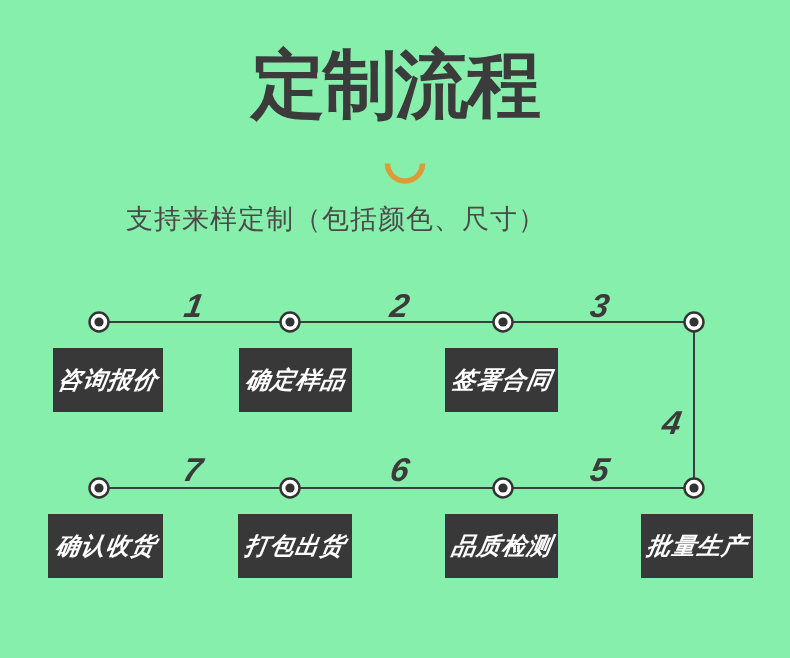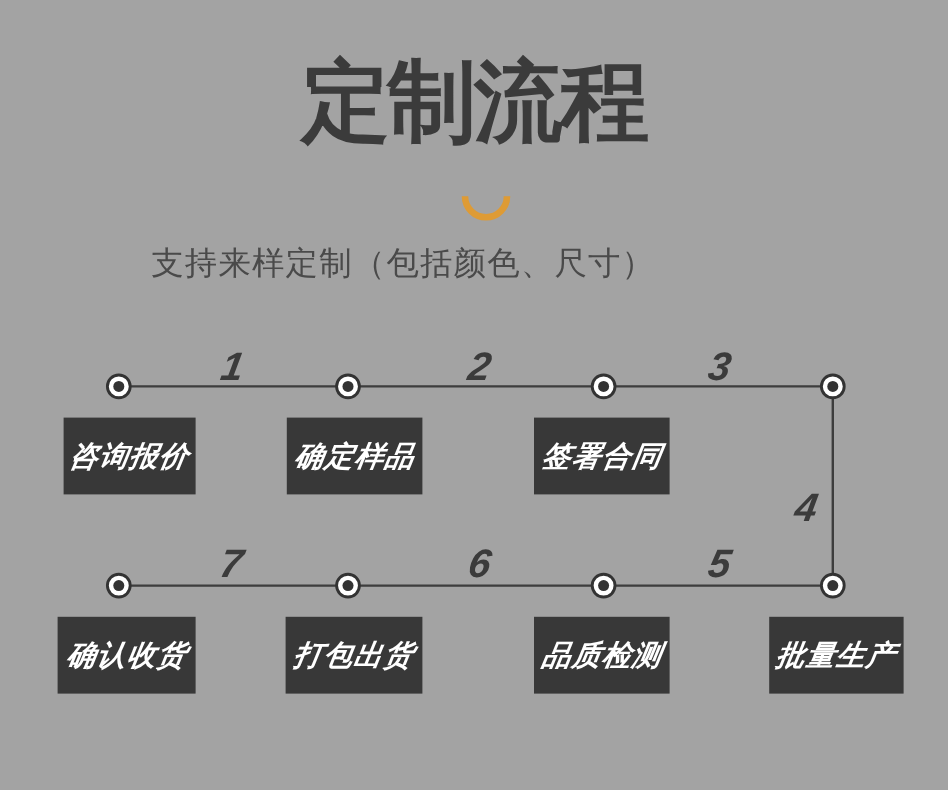--- a/index.html
+++ b/index.html
@@ -5,21 +5,21 @@
   html, body {
     margin: 0;
     padding: 0;
     background: #ffffff;
     font-family: "Liberation Sans", "DejaVu Sans", sans-serif;
   }
   .canvas {
     position: relative;
     width: 790px;
     height: 658px;
-    background: #a3a3a3;
+    background: #86efac;
     overflow: hidden;
   }
 
   
   .page-title {
     position: absolute;
     top: 44px;
     left: 0;
     width: 790px;
     text-align: center;

